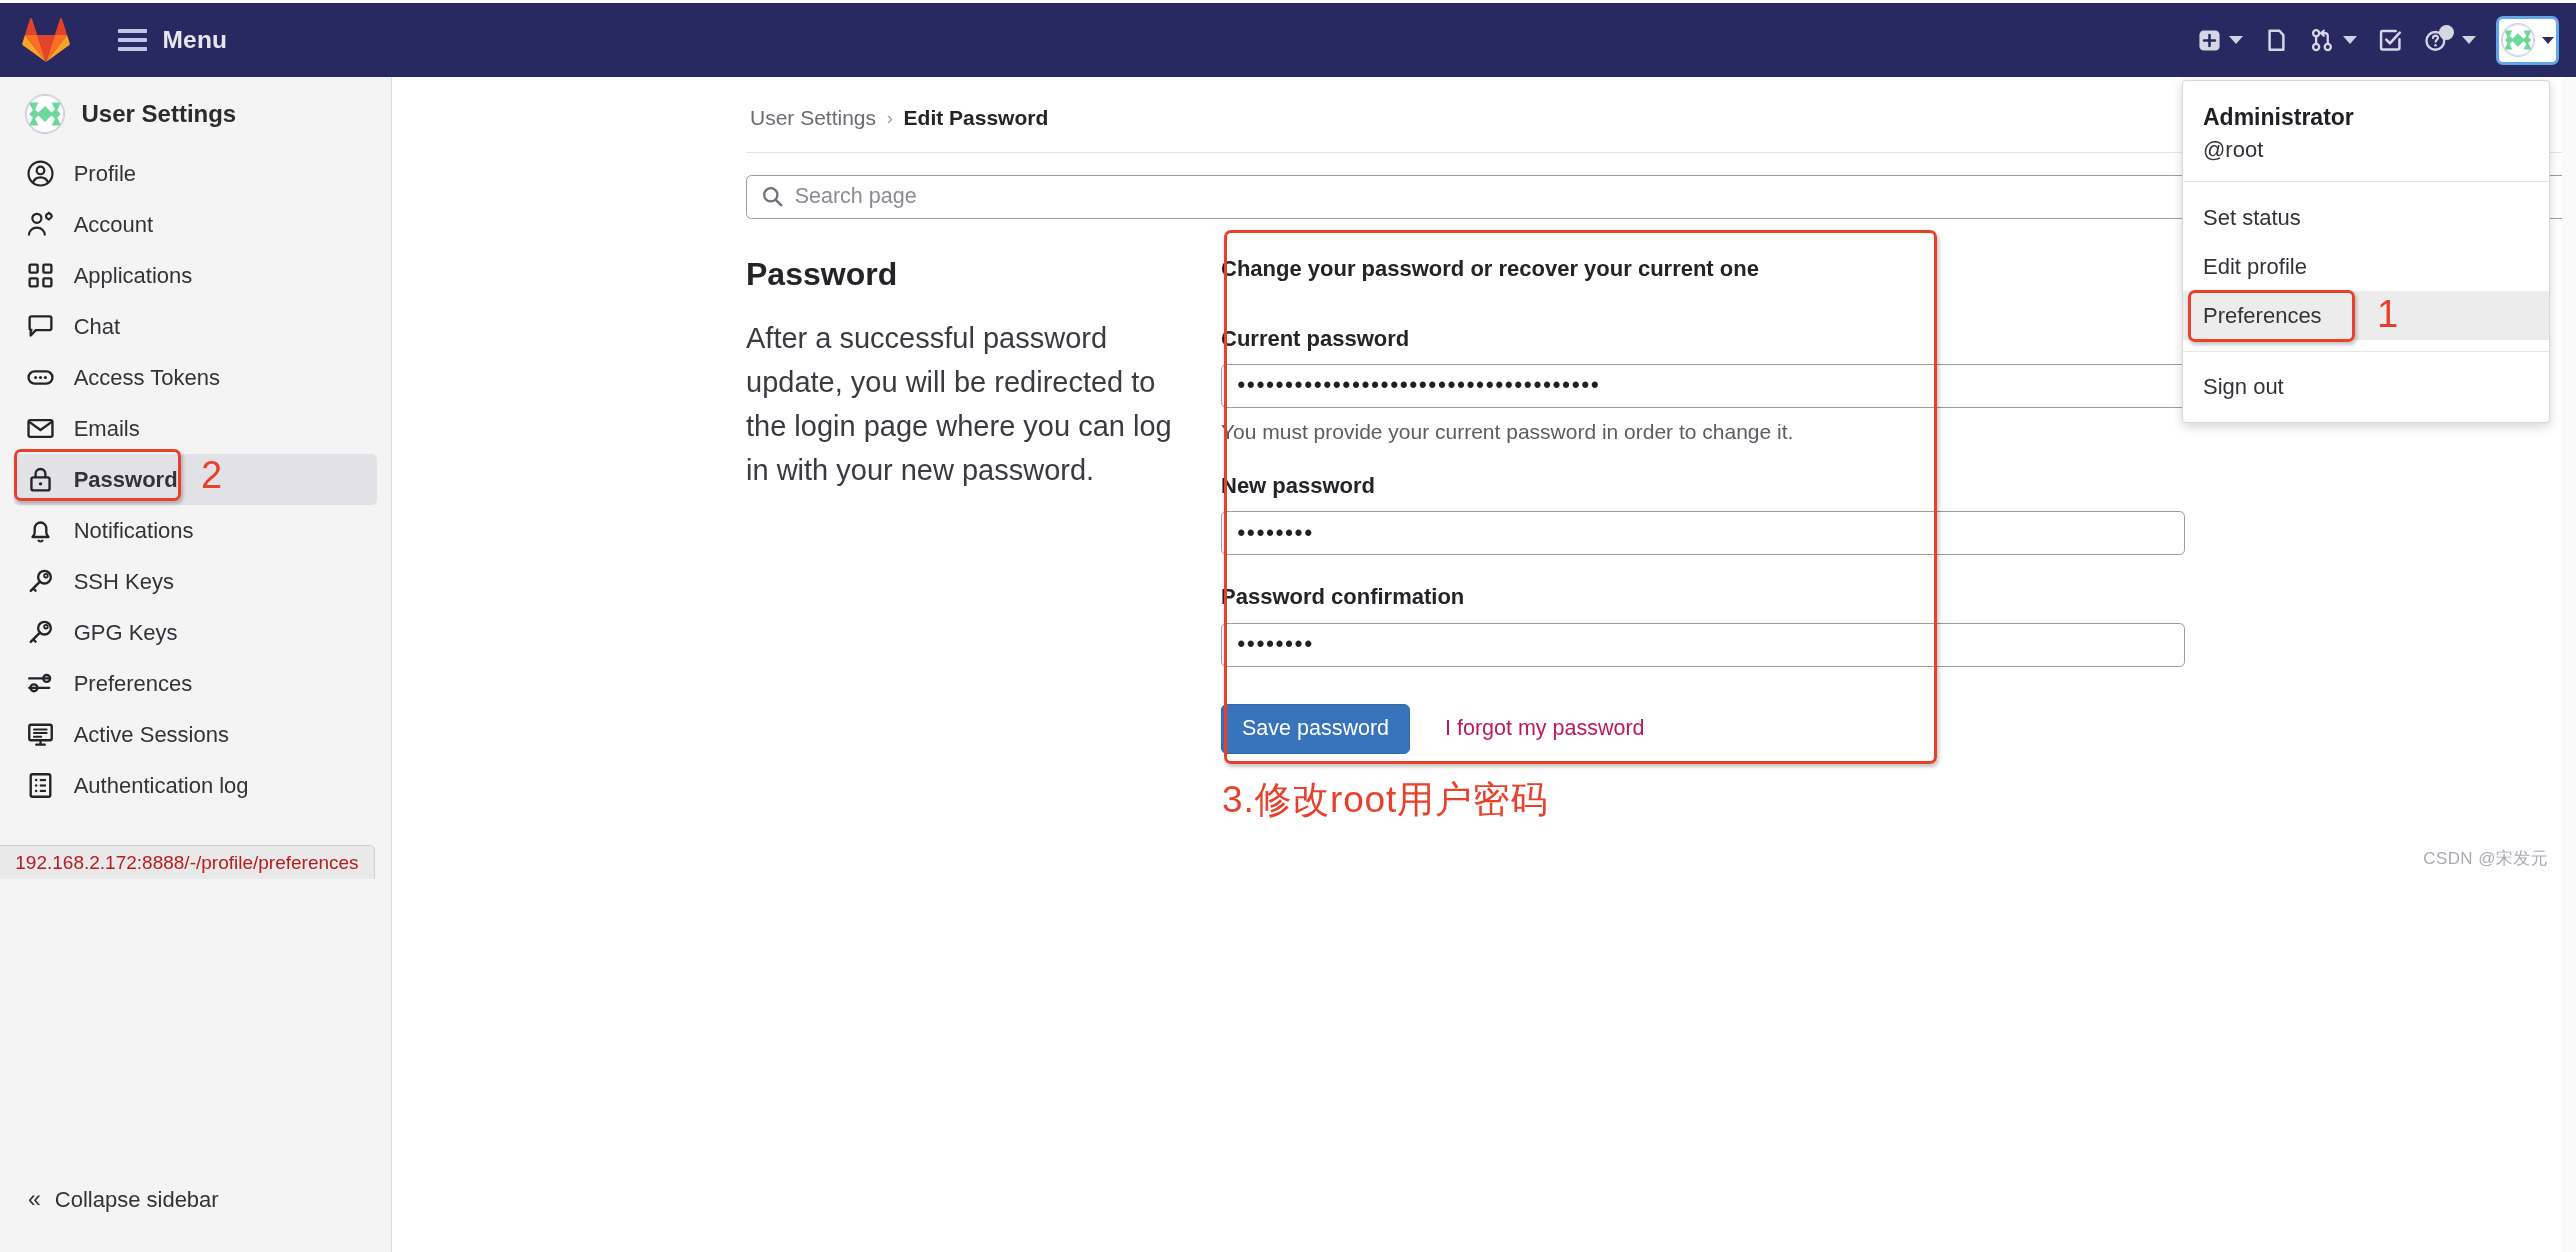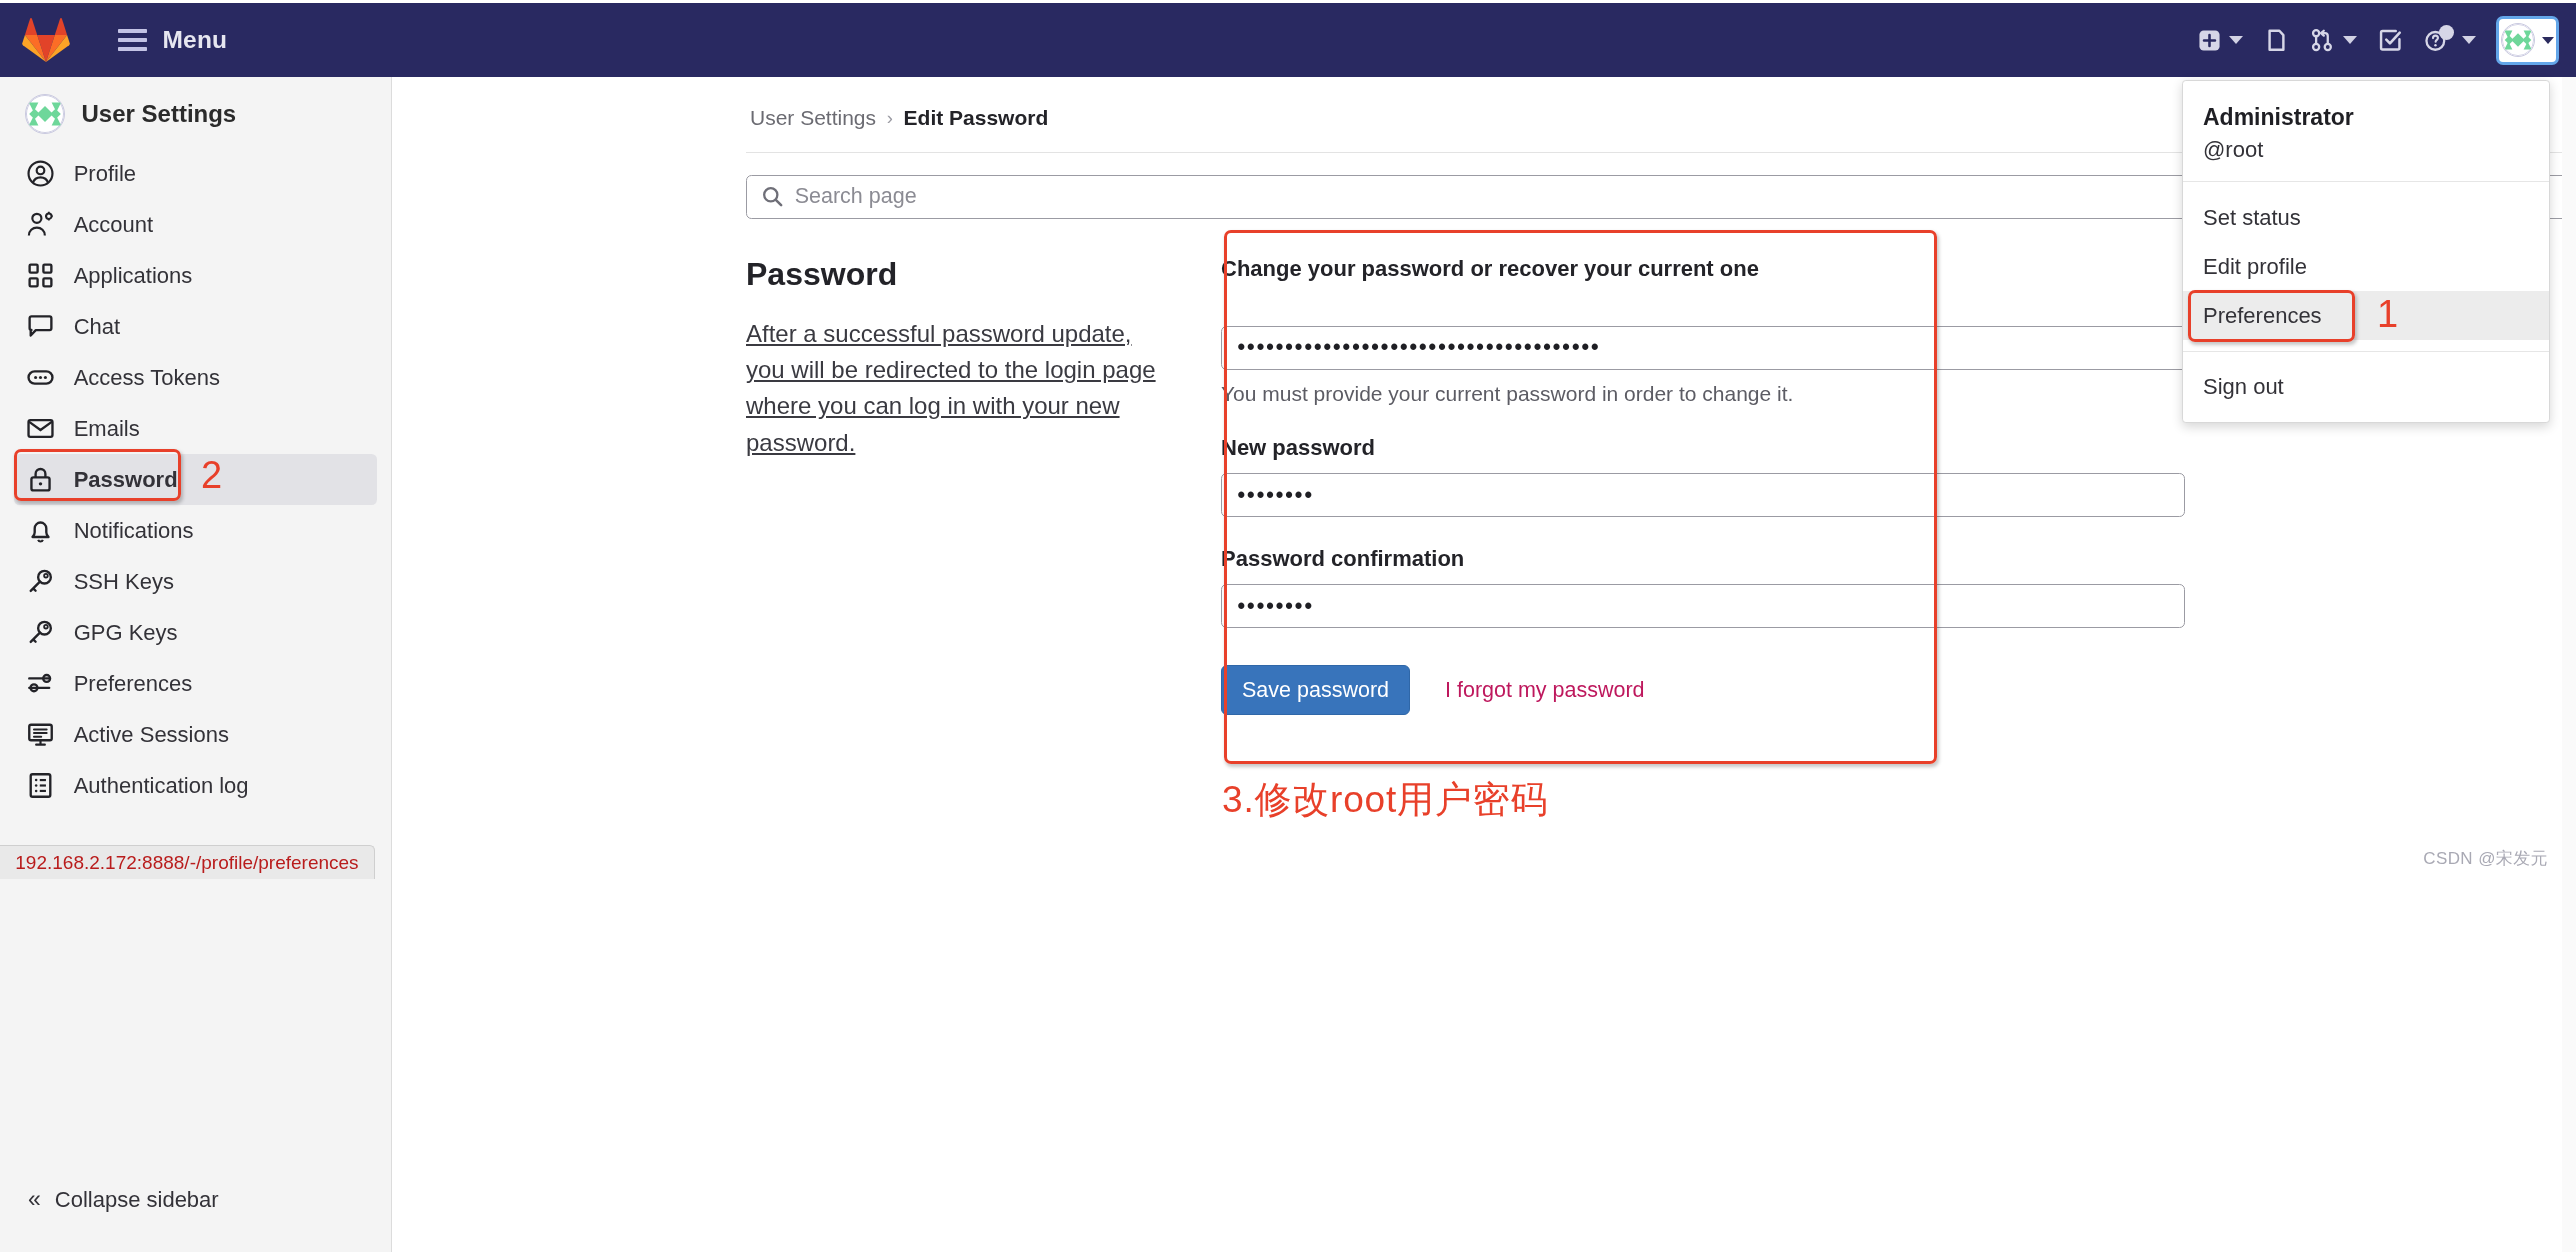--- a/index.html
+++ b/index.html
@@ -83,21 +83,21 @@
 
   .page-search {
     margin: 21.5px 0 0 353px; width: 1871px; height: 44px;
     border: 0.8px solid #9b9ba3; border-radius: 5.4px; display:flex; align-items:center; padding: 0 14px; cursor: text;
   }
   .page-search .ph { color: #8b8b93; font-size: 21.5px; margin-left: 10.7px; }
 
   .content-row { display:flex; margin: 37px 0 0 353px; }
   .col-left { width: 475px; padding-right: 46px; }
   .sec-title { font-size: 32px; font-weight: bold; color: #232328; margin-bottom: 23px; }
-  .sec-desc { font-size: 24px; line-height: 1.52; color: #3a3a41; text-decoration: underline; }
+  .sec-desc { font-size: 29px; line-height: 1.52; color: #3a3a41; }
 
   .col-form { position: relative; width: 997px; }
   .form-head { font-size: 22px; font-weight: bold; color: #232328; margin-bottom: 44px; }
   .fld-label { font-size: 22px; font-weight: bold; color: #232328; margin-bottom: 12.3px; }
   .fld {
     height: 44px; border: 0.8px solid #9b9ba3; border-radius: 5.4px;
     display:flex; align-items:center; padding: 0 15.3px; background: #fff; cursor: text;
   }
   .fld .dots { font-size: 23px; letter-spacing: 1.5px; color: #1f1f24; line-height: 1; }
   .fld-help { font-size: 21px; color: #5c5c64; margin-top: 12.3px; }
@@ -402,20 +402,21 @@
     <div class="content-row">
 
       <div class="col-left">
         <div class="sec-title">Password</div>
         <div class="sec-desc">After a successful password update, you will be redirected to the login page where you can log in with your new password.</div>
       </div>
 
       <div class="col-form">
         <div class="form-head">Change your password or recover your current one</div>
 
+        <div class="fld-label">Current password</div>
         <div class="fld" style="width:997px;">
           <span class="dots">••••••••••••••••••••••••••••••••••••••</span>
         </div>
         <div class="fld-help">You must provide your current password in order to change it.</div>
 
         <div class="gap"></div>
 
         <div class="fld-label">New password</div>
         <div class="fld" style="width:964px;">
           <span class="dots">••••••••</span>

